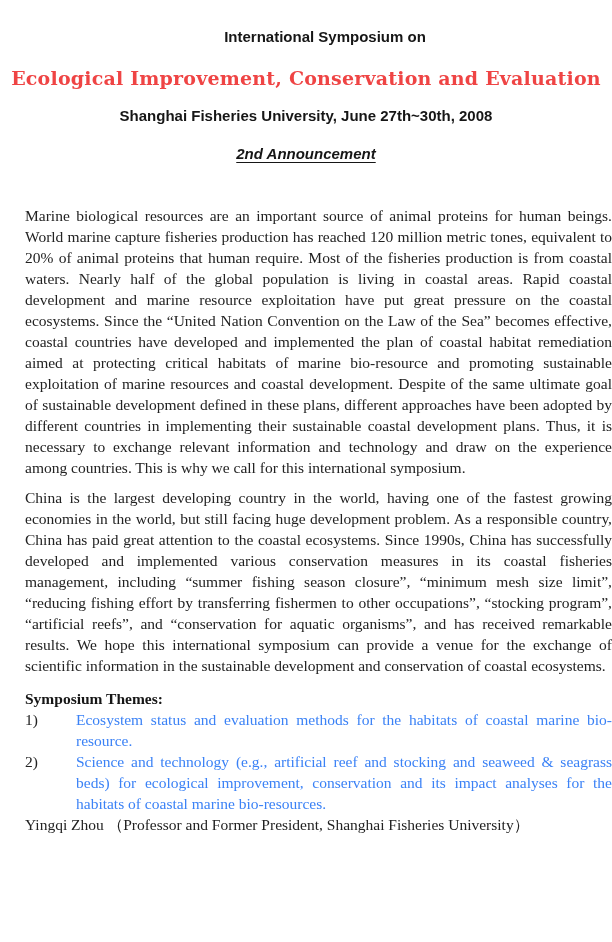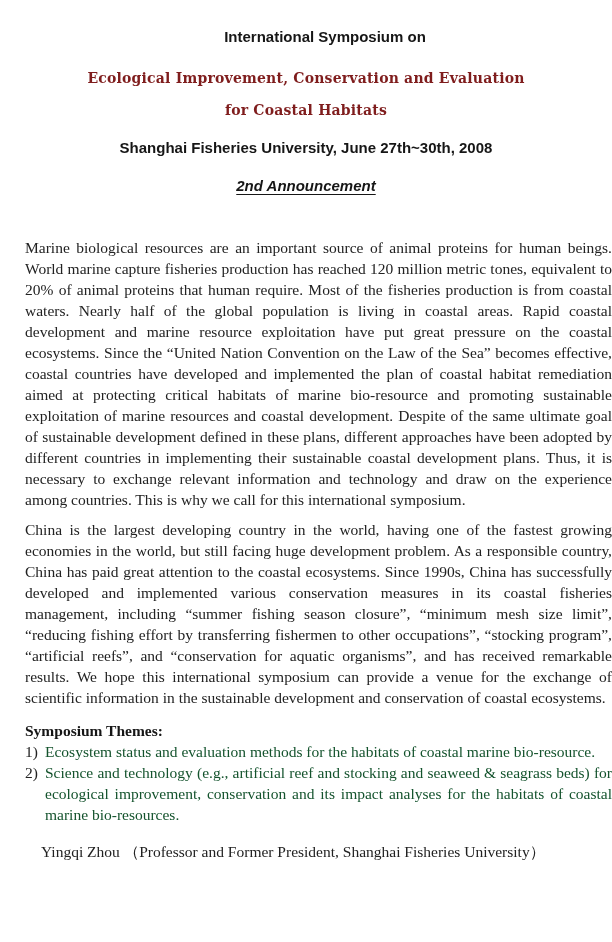--- a/index.html
+++ b/index.html
@@ -26,23 +26,23 @@
     font-weight: bold;
     font-size: 15px;
     line-height: 18px;
     color: #161616;
     padding-left: 38px;
   }
   .main-title {
     margin-top: 16px;
     font-family: "DejaVu Serif", serif;
     font-weight: bold;
-    font-size: 14px;
+    font-size: 19px;
     line-height: 32px;
-    color: #7f1d1d;
+    color: #ef4444;
     letter-spacing: 0.2px;
   }
   .venue {
     margin-top: 13px;
     font-family: "Liberation Sans", "DejaVu Sans", sans-serif;
     font-weight: bold;
     font-size: 15px;
     line-height: 18px;
     color: #161616;
   }
@@ -90,37 +90,37 @@
     display: flex;
     align-items: flex-start;
   }
   .theme-marker {
     flex: 0 0 20px;
     color: #222222;
   }
   .theme-text {
     flex: 1;
     text-align: justify;
-    color: #14532d;
+    color: #3b82f6;
+    margin-left: 31px;
   }
   .committee-member {
-    margin: 16px;
+    margin: 0;
     color: #222222;
   }
 </style>
 </head>
 <body>
 
 <div class="page">
 
   <div class="header">
     <div class="supertitle">International Symposium on</div>
     <div class="main-title">
       <div>Ecological Improvement, Conservation and Evaluation</div>
-      <div>for Coastal Habitats</div>
     </div>
     <div class="venue">Shanghai Fisheries University, June 27th~30th, 2008</div>
     <div class="announcement-row">
       <span class="announcement">2nd Announcement</span>
     </div>
   </div>
 
   <div class="content">
 
     <p class="body-paragraph p1">Marine biological resources are an important source of animal proteins for human beings. World marine capture fisheries production has reached 120 million metric tones, equivalent to 20% of animal proteins that human require. Most of the fisheries production is from coastal waters. Nearly half of the global population is living in coastal areas. Rapid coastal development and marine resource exploitation have put great pressure on the coastal ecosystems. Since the “United Nation Convention on the Law of the Sea” becomes effective, coastal countries have developed and implemented the plan of coastal habitat remediation aimed at protecting critical habitats of marine bio-resource and promoting sustainable exploitation of marine resources and coastal development. Despite of the same ultimate goal of sustainable development defined in these plans, different approaches have been adopted by different countries in implementing their sustainable coastal development plans. Thus, it is necessary to exchange relevant information and technology and draw on the experience among countries. This is why we call for this international symposium.</p>

